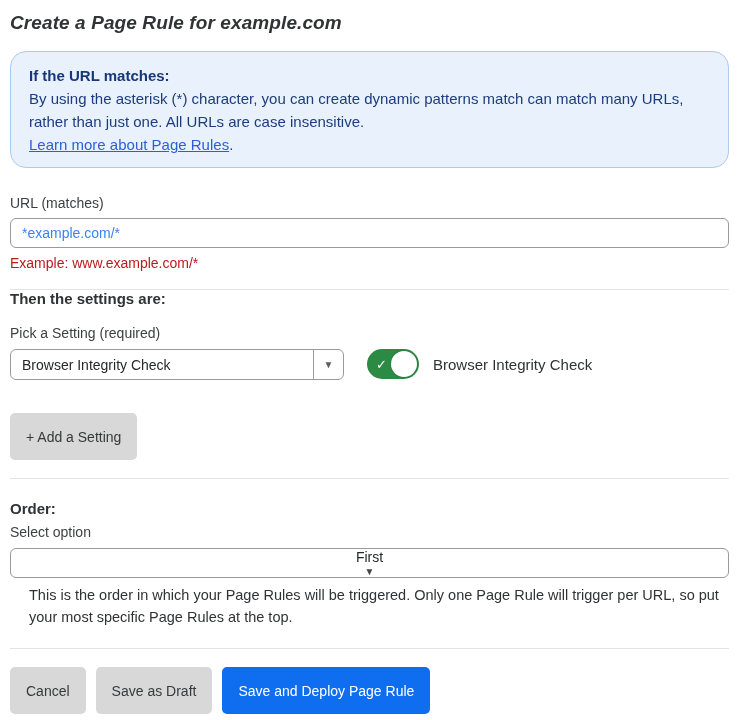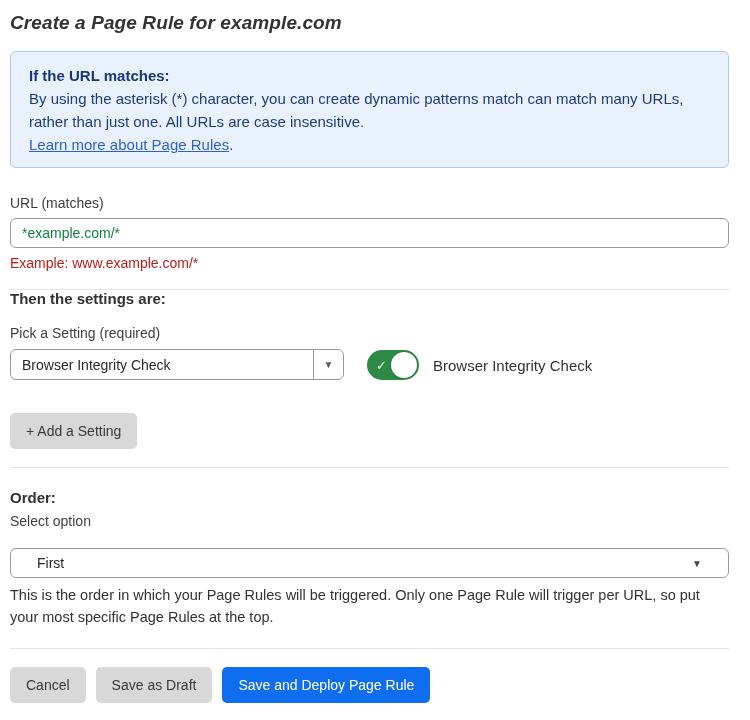--- a/index.html
+++ b/index.html
@@ -18,21 +18,21 @@
     color: #313334;
     letter-spacing: 0.1px;
     font-style: italic;
   }
 
   
   .info-box {
     margin-top: 17px;
     background: #e9f2fc;
     border: 1px solid #accbed;
-    border-radius: 6px;
+    border-radius: 16px;
     padding: 12px 18px 11px 18px;
     color: #1d3c7d;
     font-size: 15px;
     line-height: 23px;
   }
   .info-box .info-heading { font-weight: bold; color: #17377a; }
   .info-box .info-body { max-width: 690px; }
   .info-link {
     color: #2c5fd6;
     text-decoration: underline;
@@ -48,21 +48,21 @@
   }
   .text-input {
     margin-top: 7px;
     width: 100%;
     height: 30px;
     border: 1px solid #979b9d;
     border-radius: 6px;
     padding: 0 11px;
     font-size: 14px;
     font-family: "Liberation Sans", sans-serif;
-    color: #15803d;
+    color: #3b82f6;
     background: #fff;
     outline: none;
     display: block;
   }
   .field-hint {
     margin-top: 7px;
     font-size: 14px;
     color: #b91c1c;
   }
 
@@ -75,21 +75,21 @@
   .section-heading {
     font-size: 15px;
     font-weight: bold;
     color: #303233;
   }
 
   
   .setting-row {
     margin-top: 8px;
     display: flex;
-    align-items: flex-end;
+    align-items: flex-start;
   }
   .setting-select {
     width: 334px;
     height: 31px;
     border: 1px solid #979b9d;
     border-radius: 6px;
     background: #fff;
     display: flex;
     align-items: stretch;
     cursor: pointer;
@@ -150,58 +150,60 @@
     margin-left: 14px;
     font-size: 15px;
     color: #303233;
   }
 
   
   .btn {
     display: inline-flex;
     align-items: center;
     justify-content: center;
-    height: 36px;
+    height: 47px;
     border: none;
     border-radius: 5px;
     font-size: 14px;
     font-family: "Liberation Sans", sans-serif;
     cursor: pointer;
     padding: 0 16px;
   }
   .btn-gray {
     background: #d8d8d8;
     color: #37393a;
   }
   .add-setting-btn { margin-top: 33px; }
 
   
   .order-select {
-    margin-top: 19px;
+    margin-top: 8px;
     width: 100%;
     height: 30px;
     border: 1px solid #979b9d;
     border-radius: 6px;
     background: #fff;
     display: flex;
     align-items: center;
-    padding: 0 26px;
+    padding: 0 19px;
     font-size: 14px;
     color: #26282a;
     cursor: pointer;
+    flex-direction: column;
   }
   .order-select .order-value { flex: 1; }
   .order-select .order-arrow { color: #444647; font-size: 10px; }
 
   .help-text {
     margin-top: 6px;
     font-size: 14.5px;
     line-height: 22px;
     color: #303233;
     max-width: 720px;
+    margin-left: 19px;
   }
 
   .footer-actions {
     margin-top: 18px;
     display: flex;
     align-items: center;
     gap: 10px;
   }
   .btn-blue {
     background: #0f6ef0;

